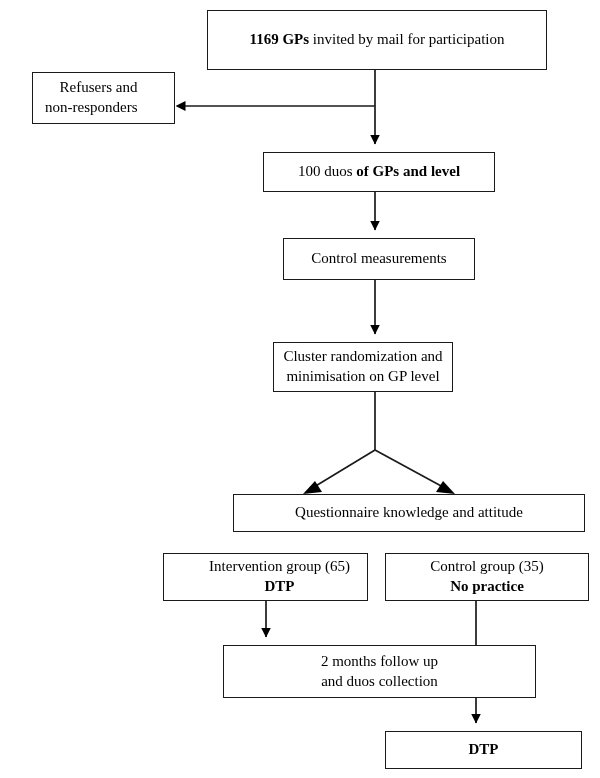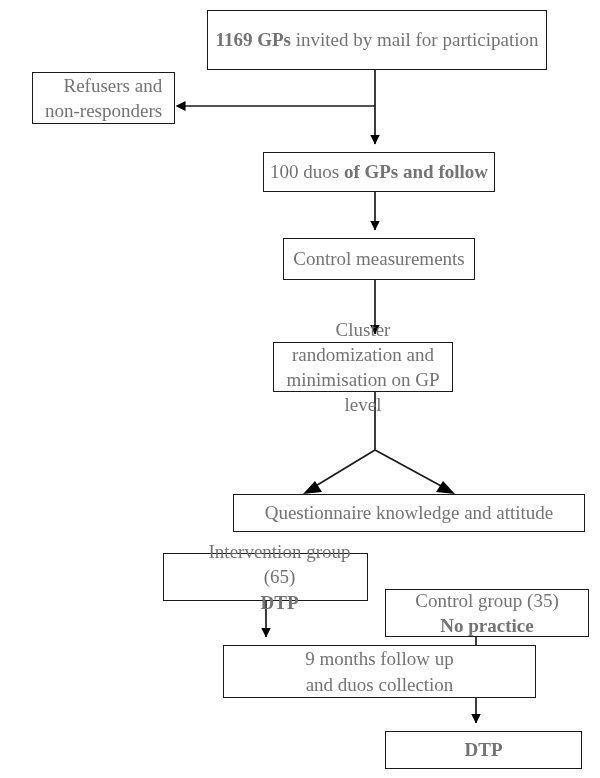--- a/index.html
+++ b/index.html
@@ -24,22 +24,22 @@
   }
   .fc-box {
     position: absolute;
     box-sizing: border-box;
     border: 1.6px solid #1a1a1a;
     background: #ffffff;
     display: flex;
     align-items: center;
     justify-content: center;
     text-align: center;
-    color: #737373;
-    font-size: 19px;
+    color: #000000;
+    font-size: 15px;
     line-height: 1.32;
     z-index: 2;
   }
   .fc-box .txt { padding: 0 6px; }
   .b { font-weight: bold; }
 </style>
 </head>
 <body>
 
 <div id="flowchart-root">
@@ -96,21 +96,21 @@
         </div>
       </div>
       <div class="fc-box" style="left: 32px; top: 72px; width: 143px; height: 52px; justify-content: flex-start; text-align: right; font-family: Liberation Serif, serif;">
         <div class="txt" style="padding-left: 12px;">
           <div><span>Refusers and</span></div>
           <div><span>non-responders</span></div>
         </div>
       </div>
       <div class="fc-box" style="left: 263px; top: 152px; width: 232px; height: 40px;">
         <div class="txt">
-          <div><span>100 duos </span><span class="b">of GPs and follow</span></div>
+          <div><span>100 duos </span><span class="b">of GPs and level</span></div>
         </div>
       </div>
       <div class="fc-box" style="left: 283px; top: 238px; width: 192px; height: 42px;">
         <div class="txt">
           <div><span>Control measurements</span></div>
         </div>
       </div>
       <div class="fc-box" style="left: 273px; top: 342px; width: 180px; height: 50px;">
         <div class="txt">
           <div><span>Cluster randomization and</span></div>
@@ -121,29 +121,29 @@
         <div class="txt">
           <div><span>Questionnaire knowledge and attitude</span></div>
         </div>
       </div>
       <div class="fc-box" style="left: 163px; top: 553px; width: 205px; height: 48px; padding-left: 28px;">
         <div class="txt">
           <div><span>Intervention group (65)</span></div>
           <div><span class="b">DTP</span></div>
         </div>
       </div>
-      <div class="fc-box" style="left: 385px; top: 553px; width: 204px; height: 48px; margin-top: 36px;">
+      <div class="fc-box" style="left: 385px; top: 553px; width: 204px; height: 48px;">
         <div class="txt">
           <div><span>Control group (35)</span></div>
           <div><span class="b">No practice</span></div>
         </div>
       </div>
       <div class="fc-box" style="left: 223px; top: 645px; width: 313px; height: 53px;">
         <div class="txt">
-          <div><span>9 months follow up</span></div>
+          <div><span>2 months follow up</span></div>
           <div><span>and duos collection</span></div>
         </div>
       </div>
       <div class="fc-box" style="left: 385px; top: 731px; width: 197px; height: 38px;">
         <div class="txt">
           <div><span class="b">DTP</span></div>
         </div>
       </div>
     </div>
 

